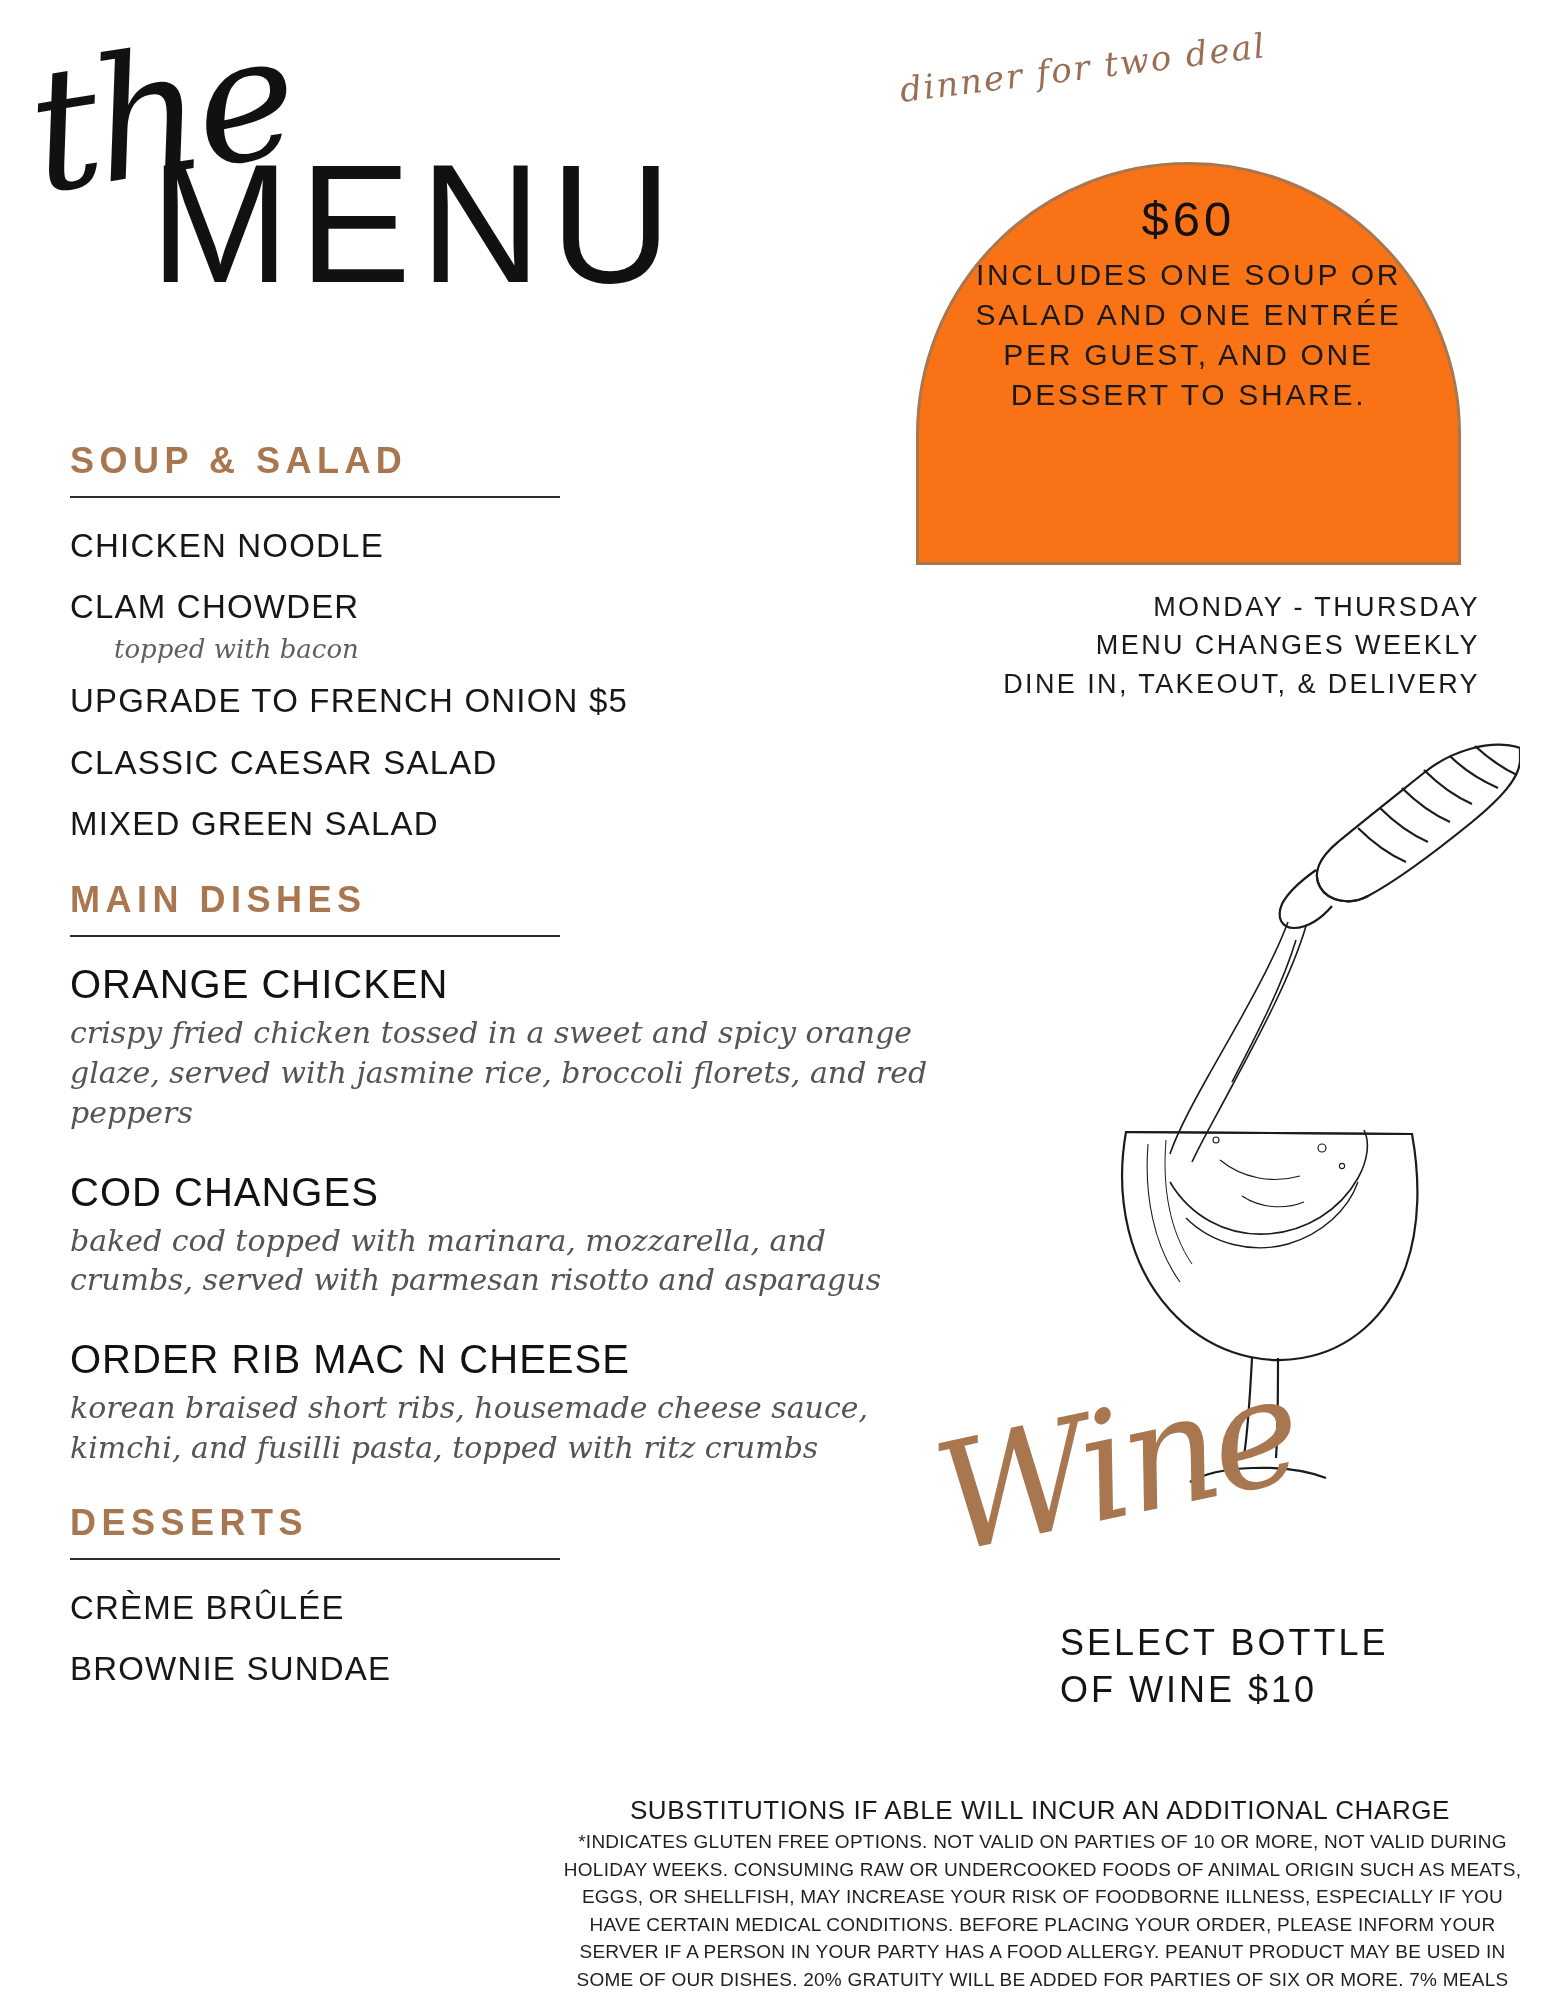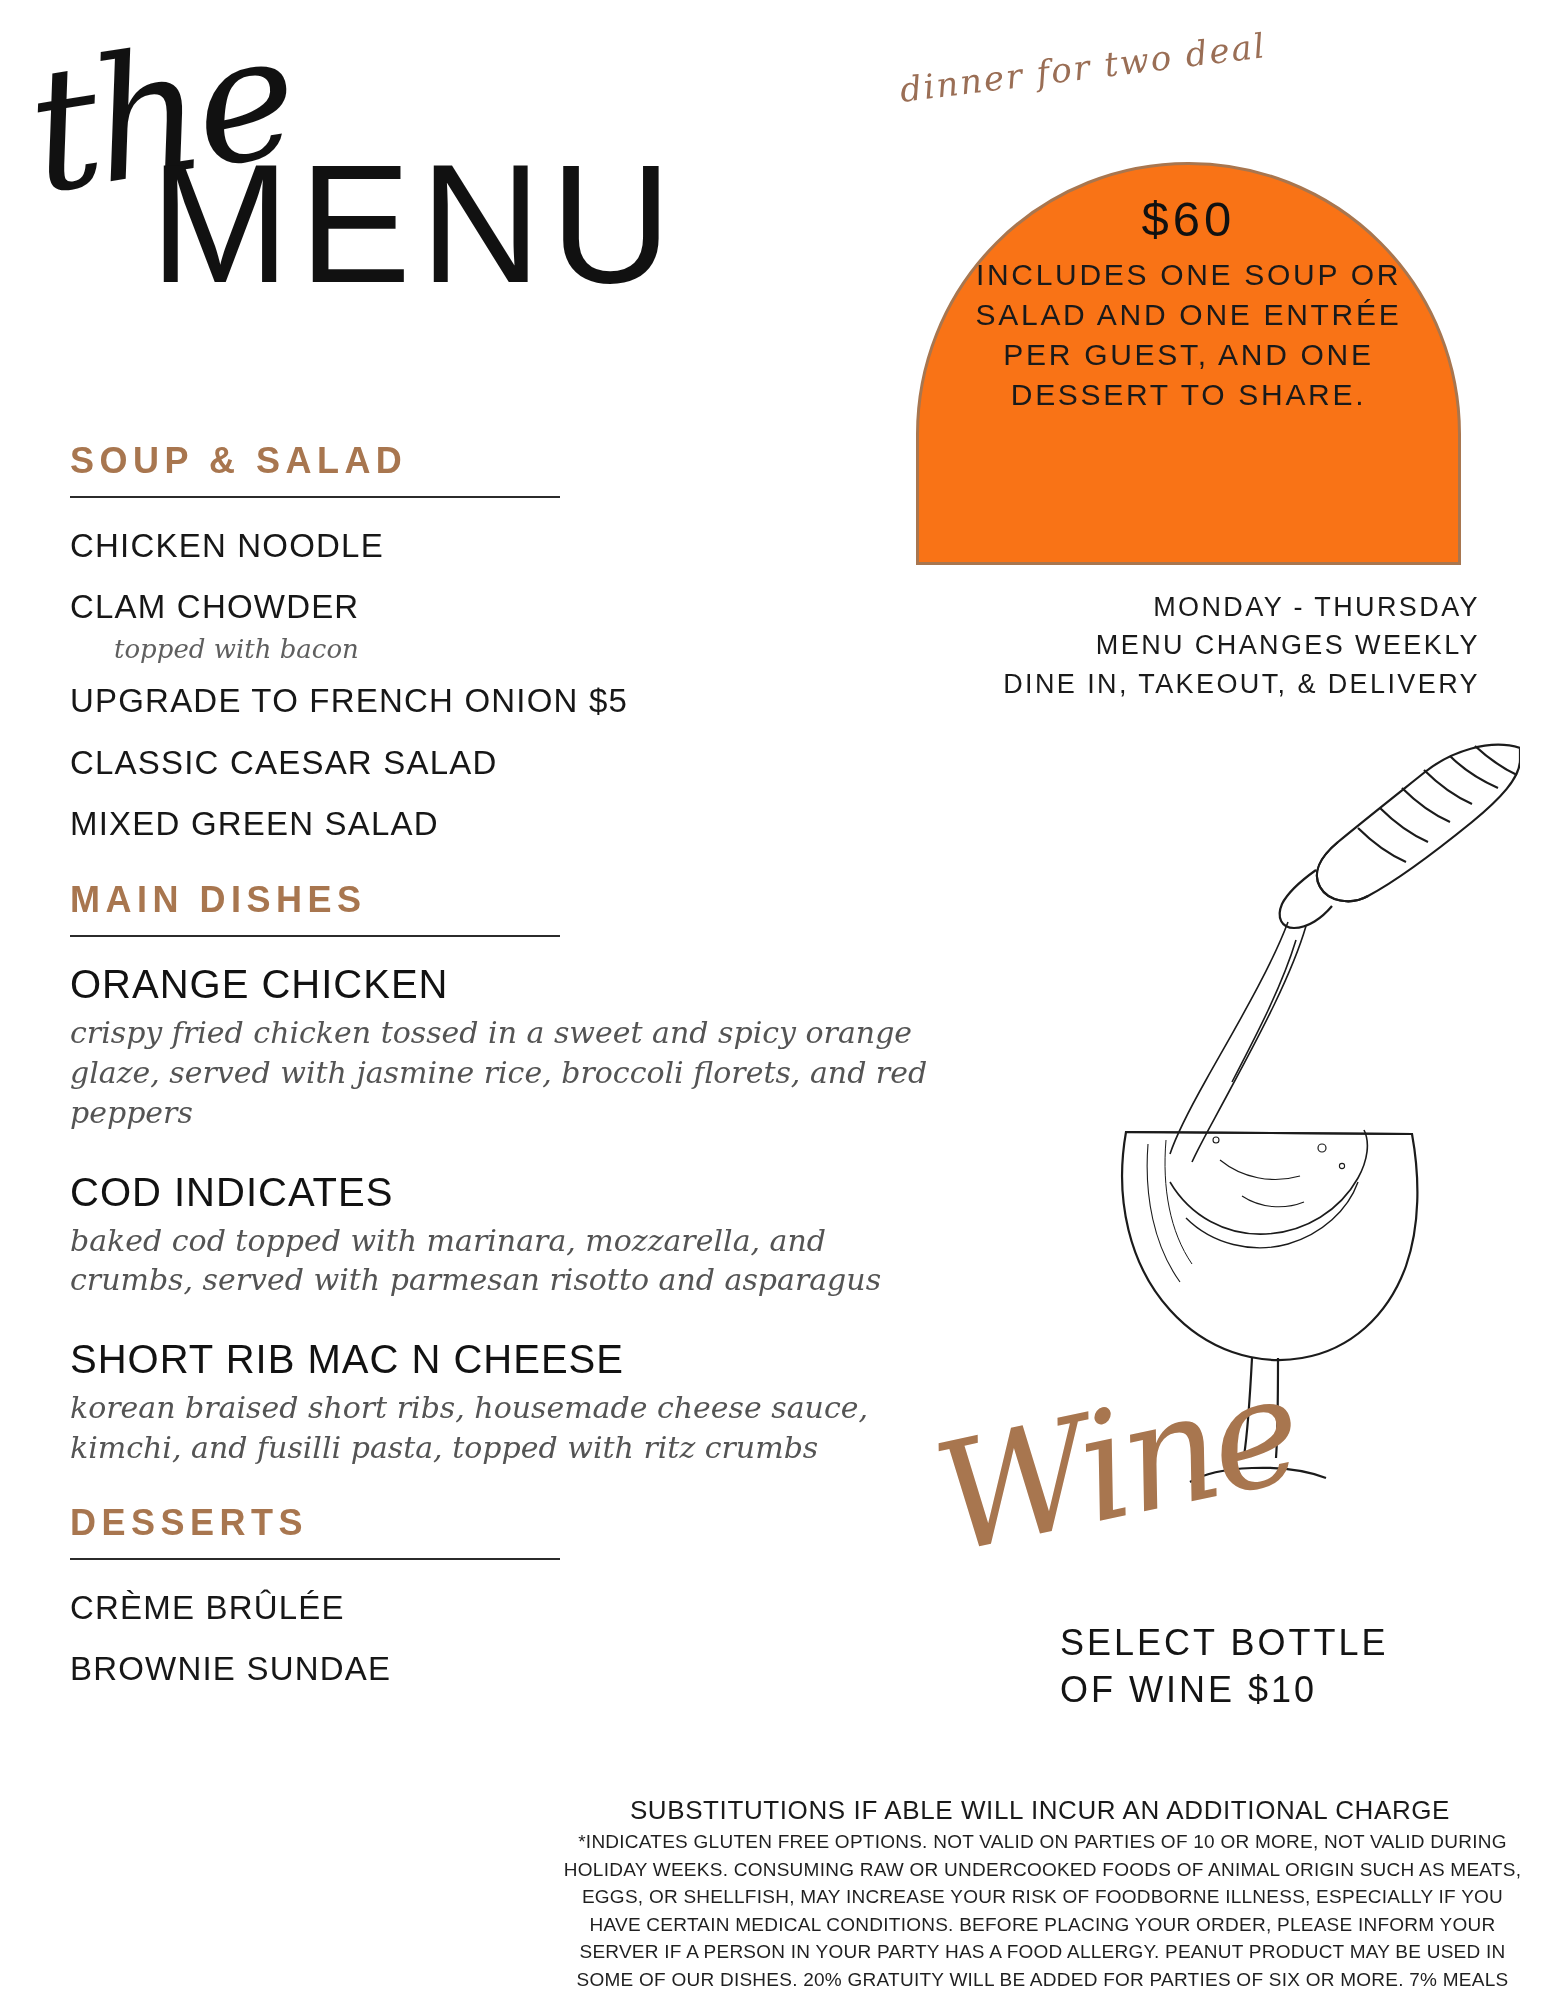--- a/index.html
+++ b/index.html
@@ -262,25 +262,25 @@
     </div>
 
     <div class="section-title spaced">MAIN DISHES</div>
     <div class="rule"></div>
 
     <div class="dish">
       <div class="dish-name">ORANGE CHICKEN</div>
       <div class="dish-desc">crispy fried chicken tossed in a sweet and spicy orange glaze, served with jasmine rice, broccoli florets, and red peppers</div>
     </div>
     <div class="dish">
-      <div class="dish-name">COD INDICATES</div>
+      <div class="dish-name">COD CHANGES</div>
       <div class="dish-desc">baked cod topped with marinara, mozzarella, and crumbs, served with parmesan risotto and asparagus</div>
     </div>
     <div class="dish">
-      <div class="dish-name">SHORT RIB MAC N CHEESE</div>
+      <div class="dish-name">ORDER RIB MAC N CHEESE</div>
       <div class="dish-desc">korean braised short ribs, housemade cheese sauce, kimchi, and fusilli pasta, topped with ritz crumbs</div>
     </div>
 
     <div class="section-title">DESSERTS</div>
     <div class="rule"></div>
 
     <div class="simple-item">
       <span>CRÈME BRÛLÉE</span>
     </div>
     <div class="simple-item">

